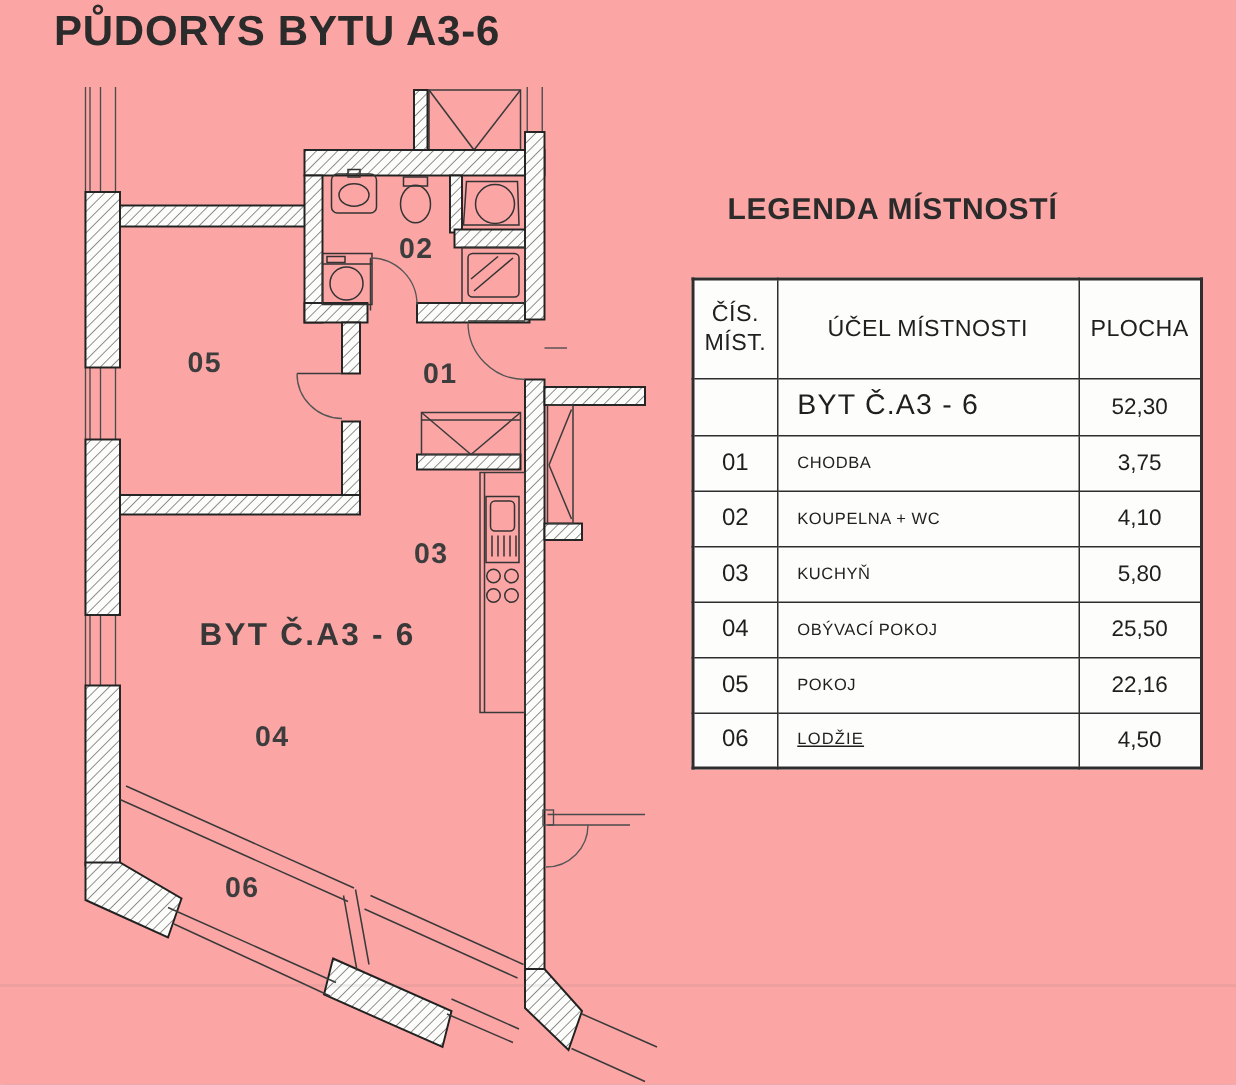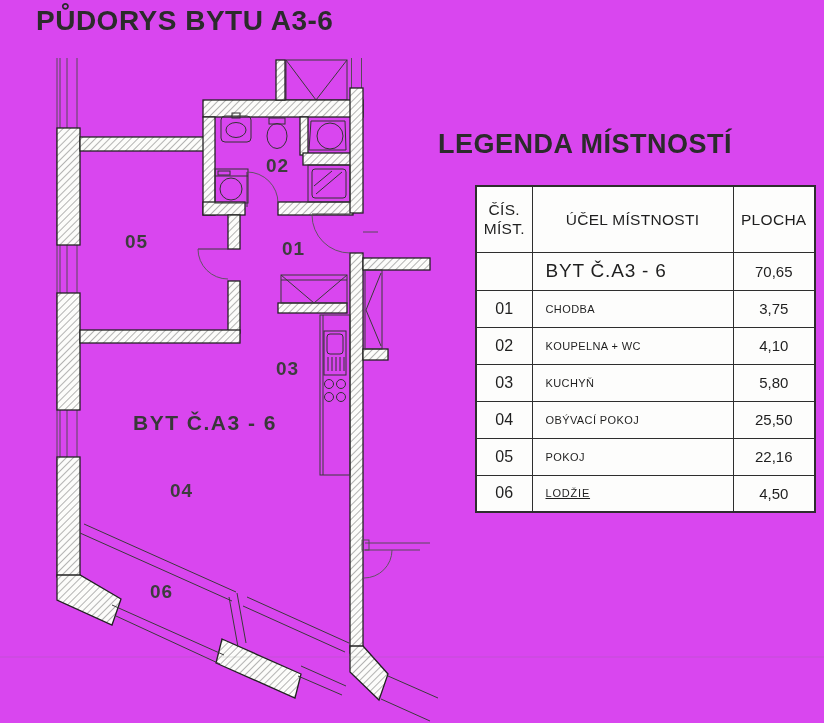--- a/index.html
+++ b/index.html
@@ -3,51 +3,51 @@
 <meta charset="utf-8">
 <style>
   html,body{margin:0;padding:0;}
   body{
     font-family:"Liberation Sans", sans-serif;
     background:#e8e8e6;
   }
   #page{
     position:relative;
     width:824px;height:723px;
-    background:#d946ef;
+    background:#fca5a5;
     overflow:hidden;
     box-shadow:0 0 4px rgba(0,0,0,.2);
   }
   .h-title{
     position:absolute;left:36px;top:5px;
     font-size:28px;font-weight:bold;color:#2b2b2b;
     letter-spacing:0.5px;white-space:nowrap;margin:0;
   }
   .h-legend{
-    position:absolute;left:438px;top:129px;
-    font-size:27px;font-weight:bold;color:#2b2b2b;
+    position:absolute;left:485px;top:129px;
+    font-size:20px;font-weight:bold;color:#2b2b2b;
     letter-spacing:0.5px;white-space:nowrap;margin:0;
   }
   #plan-svg{position:absolute;left:20px;top:50px;}
   .wall{fill:url(#hatch);stroke:#222;stroke-width:1.3;}
   .thin{fill:none;stroke:#3a3a3a;stroke-width:1;}
   .thin2{fill:none;stroke:#4a4a4a;stroke-width:0.9;}
   .fix{fill:none;stroke:#333;stroke-width:1;}
   .arc{fill:none;stroke:#555;stroke-width:0.9;}
   .room-label{
     font-family:"Liberation Sans", sans-serif;
     font-size:19px;font-weight:bold;fill:#3d3d3d;letter-spacing:1px;
   }
   .apt-label{
     font-family:"Liberation Sans", sans-serif;
     font-size:21px;font-weight:bold;fill:#383838;letter-spacing:1.5px;
   }
   
   #legend-table{
-    position:absolute;left:475px;top:185px;
+    position:absolute;left:461px;top:185px;
     border-collapse:collapse;table-layout:fixed;
     width:339px;color:#1f1f1f;background:#fdfdfc;
   }
   #legend-table td,#legend-table th{
     border:1.6px solid #2e2e2e;
     padding:0;vertical-align:middle;
     font-weight:normal;
   }
   #legend-table{border:2px solid #2e2e2e;}
   tr.hdr{height:66px;}
@@ -248,21 +248,21 @@
           <span>MÍST.</span>
         </th>
         <th>ÚČEL MÍSTNOSTI</th>
         <th>PLOCHA</th>
       </tr>
     </thead>
     <tbody>
       <tr class="summary">
         <td class="col-num"></td>
         <td class="col-name">BYT Č.A3 - 6</td>
-        <td class="col-area">70,65</td>
+        <td class="col-area">52,30</td>
       </tr>
       <tr>
         <td class="col-num">01</td>
         <td class="col-name">CHODBA</td>
         <td class="col-area">3,75</td>
       </tr>
       <tr>
         <td class="col-num">02</td>
         <td class="col-name">KOUPELNA + WC</td>
         <td class="col-area">4,10</td>

